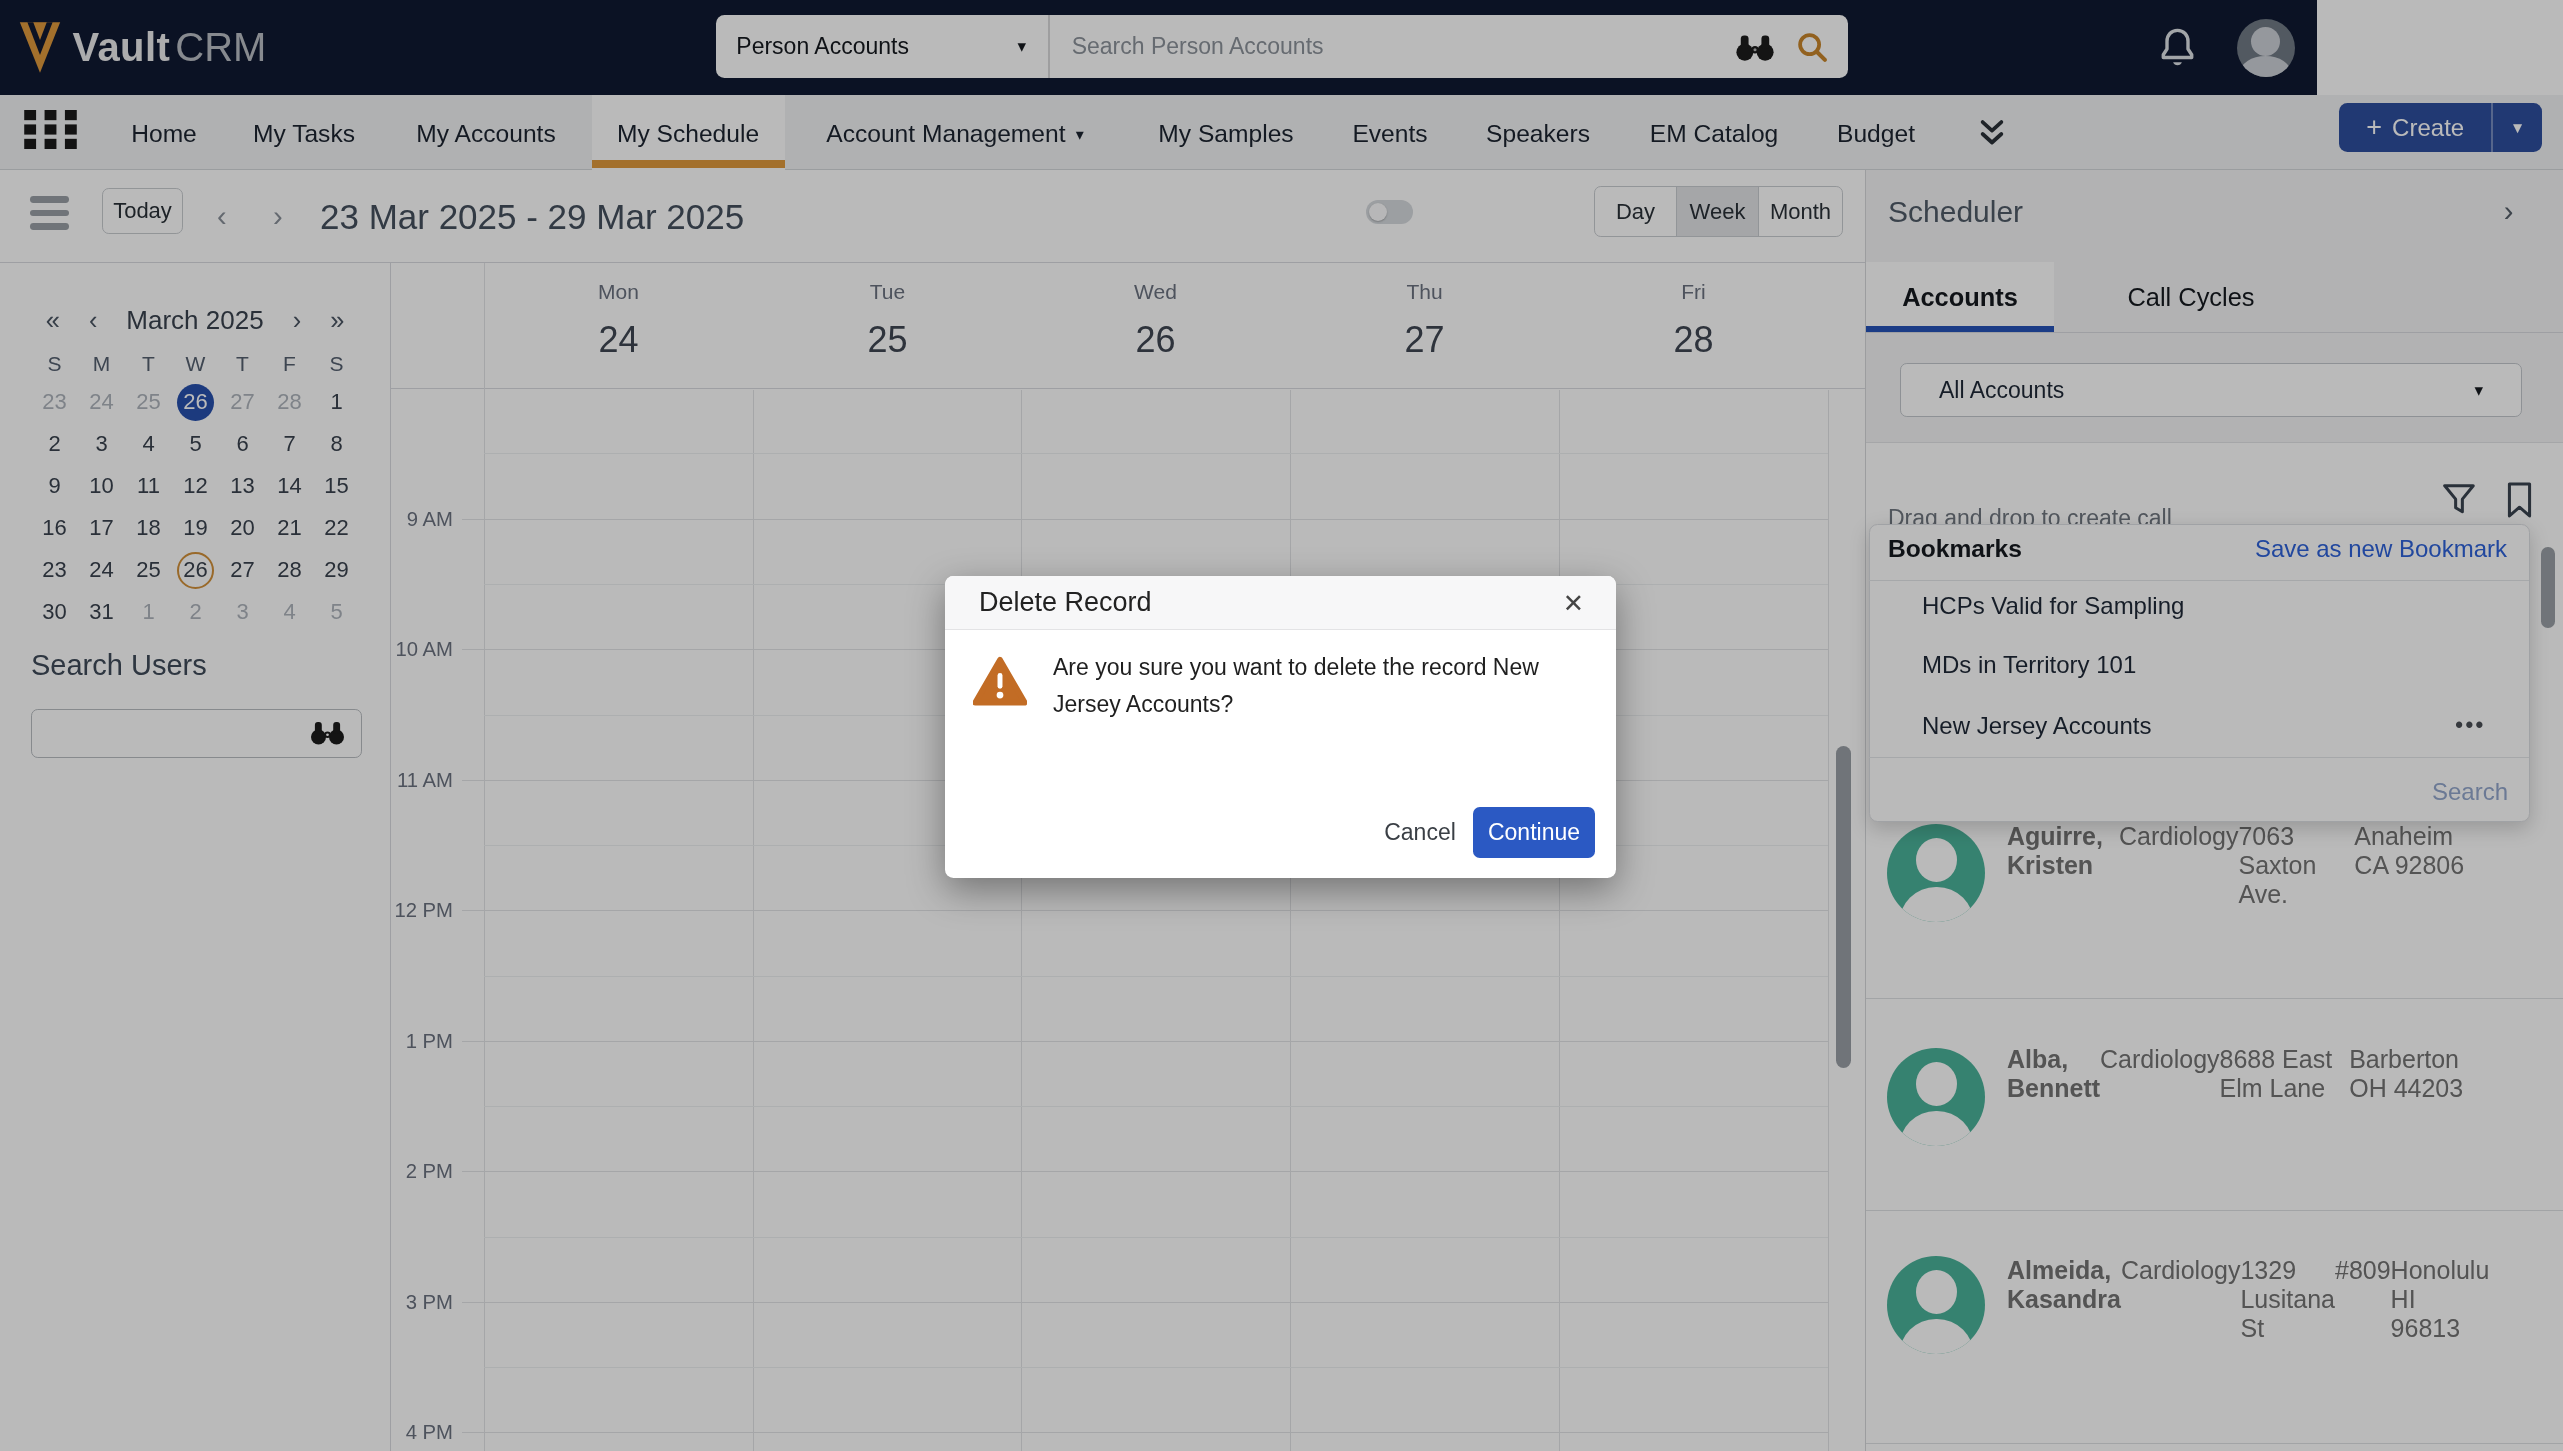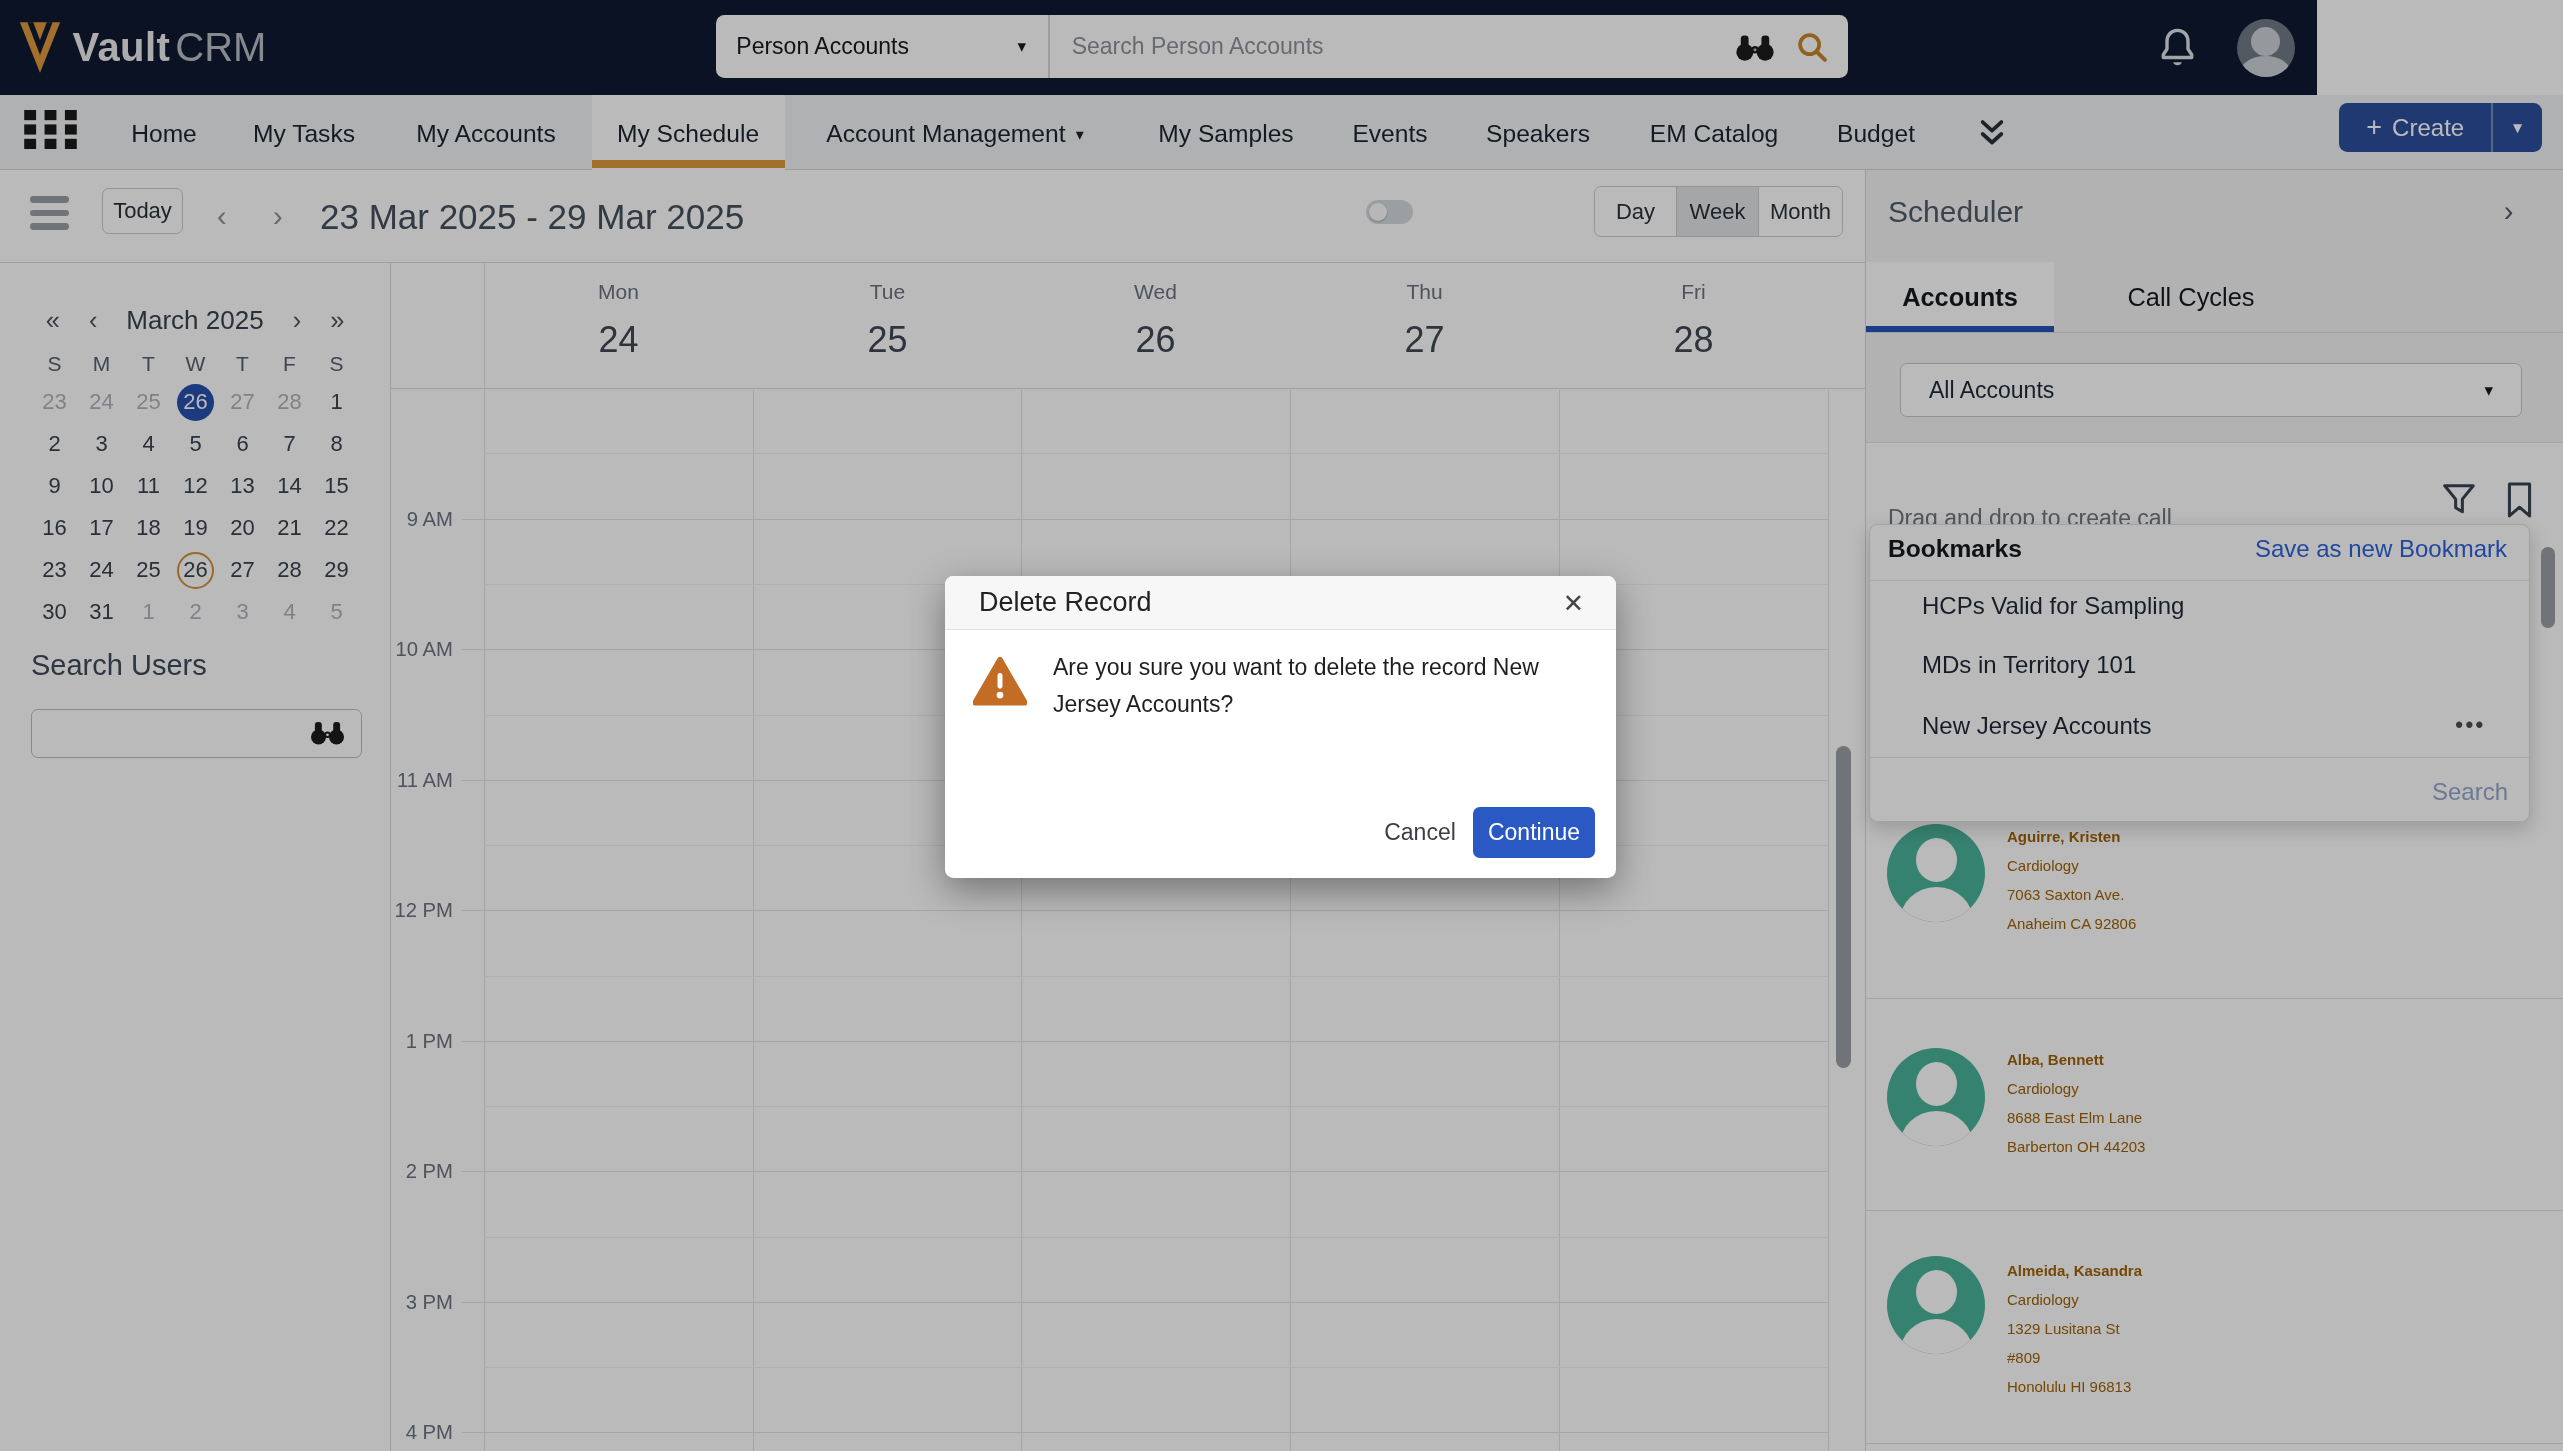--- a/index.html
+++ b/index.html
@@ -92,32 +92,32 @@
   .sch-title{left:1888px;top:170px;height:83px;display:flex;align-items:center;font-size:30px;color:#505b68;}
   .sch-collapse{left:2483px;top:170px;width:51px;height:83px;display:flex;align-items:center;justify-content:center;
                 font-size:29px;color:#555e69;cursor:pointer;}
   .tab-acc{left:1866px;top:262px;width:188px;height:70px;background:#ffffff;display:flex;align-items:center;justify-content:center;
            font-size:25.4px;font-weight:700;color:#15191f;cursor:pointer;}
   .tab-acc-underline{left:1866px;top:326px;width:188px;height:6px;background:#2553b8;}
   .tab-cc{left:2081px;top:262px;width:220px;height:70px;display:flex;align-items:center;justify-content:center;
           font-size:25.4px;color:#15191f;cursor:pointer;}
   .tabs-border{left:1866px;top:332px;width:698px;height:0.8px;background:#d9dbe0;}
   .allacc{left:1900px;top:363px;width:622px;height:54px;background:#fff;border:1.7px solid #c3c7cc;border-radius:6.8px;
-          display:flex;align-items:center;box-sizing:border-box;padding:0 28px;font-size:23px;color:#1f2937;cursor:pointer;}
+          display:flex;align-items:center;box-sizing:border-box;padding:0 38px;font-size:23px;color:#1f2937;cursor:pointer;}
   .allacc .caret{margin-left:auto;font-size:17px;color:#15191f;}
   .allacc-border{left:1866px;top:442px;width:698px;height:0.8px;background:#e2e4e7;}
   .acc-count{left:1888px;top:458px;font-size:25.4px;font-weight:700;color:#15191f;}
   .drag-hint{left:1888px;top:505px;font-size:23px;color:#707780;z-index:5;}
   .icon-sep{left:2490px;top:476px;width:0.8px;height:47px;background:#d4d7da;}
   .cardlist{background:#ffffff;position:absolute;left:1866px;top:443px;width:698px;height:1008px;z-index:1;}
   .card-divider{left:1866px;width:698px;height:0.8px;background:#dfe1e4;z-index:4;position:absolute;}
   .acct-avatar{left:1887px;width:98px;height:98px;border-radius:50%;background:#4bb39a;z-index:4;overflow:hidden;}
   .acct-avatar .head{position:absolute;left:29px;top:13.6px;width:41px;height:44px;border-radius:50%;background:#fff;}
   .acct-avatar .shoulders{position:absolute;left:12px;top:63px;width:75px;height:51px;border-radius:37px 37px 0 0;background:#fff;}
-  .acct-text{width:475px;display:flex;flex-direction:column;line-height:29px;font-size:15px;color:#a16207;z-index:4;}
+  .acct-text{width:475px;display:flex;flex-direction:row;line-height:29px;font-size:25px;color:#737373;z-index:4;}
   .acct-text .nm{font-weight:700;}
   .panel-scroll{left:2541px;top:547px;width:13.6px;height:81px;border-radius:6.8px;background:#9aa0a6;z-index:12;}
 
   
   .bkpopup{left:1869px;top:524px;width:661px;height:298px;background:#ffffff;border:0.8px solid #dcdee2;border-radius:8.5px;
            box-shadow:0 6.8px 20.3px rgba(0,0,0,.18);z-index:10;box-sizing:border-box;}
   .bk-title{left:1888px;top:532px;height:34px;display:flex;align-items:center;font-size:24.6px;font-weight:700;color:#15191f;z-index:11;}
   .bk-save{left:2136px;top:532px;width:371px;height:34px;display:flex;align-items:center;justify-content:flex-end;
            font-size:24px;color:#2e62d9;cursor:pointer;z-index:11;}
   .bk-div{left:1869px;width:660px;height:0.8px;background:#e4e6e9;z-index:11;position:absolute;}

